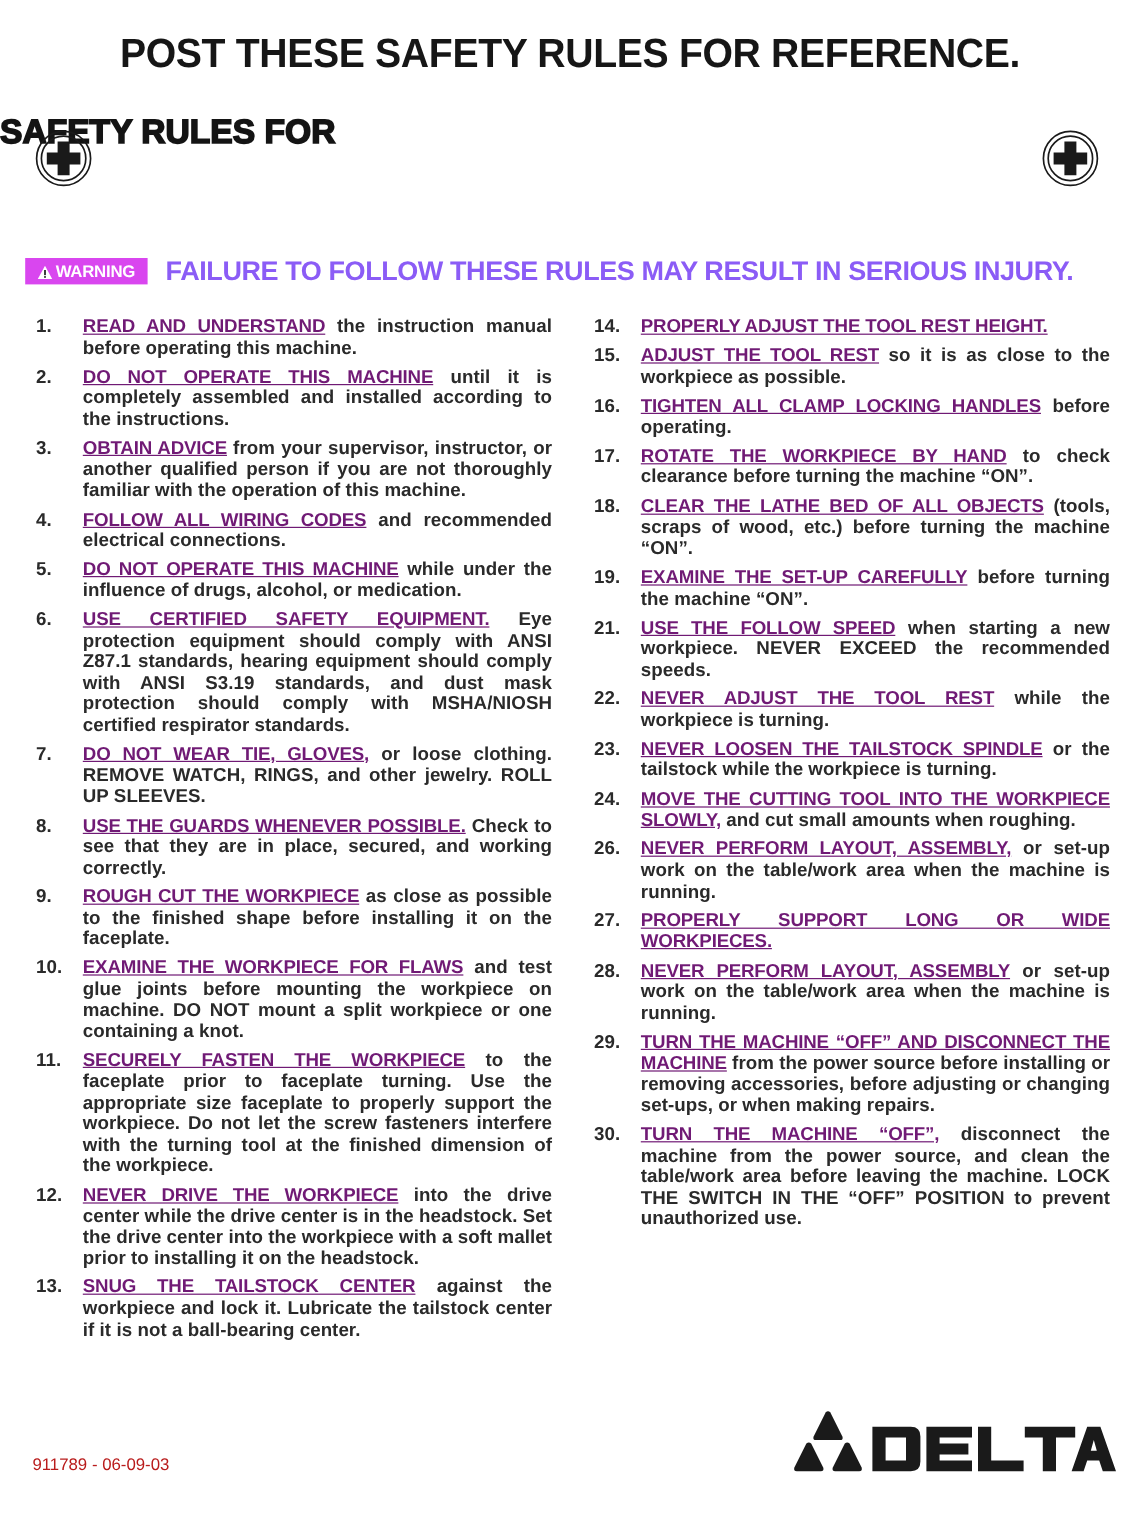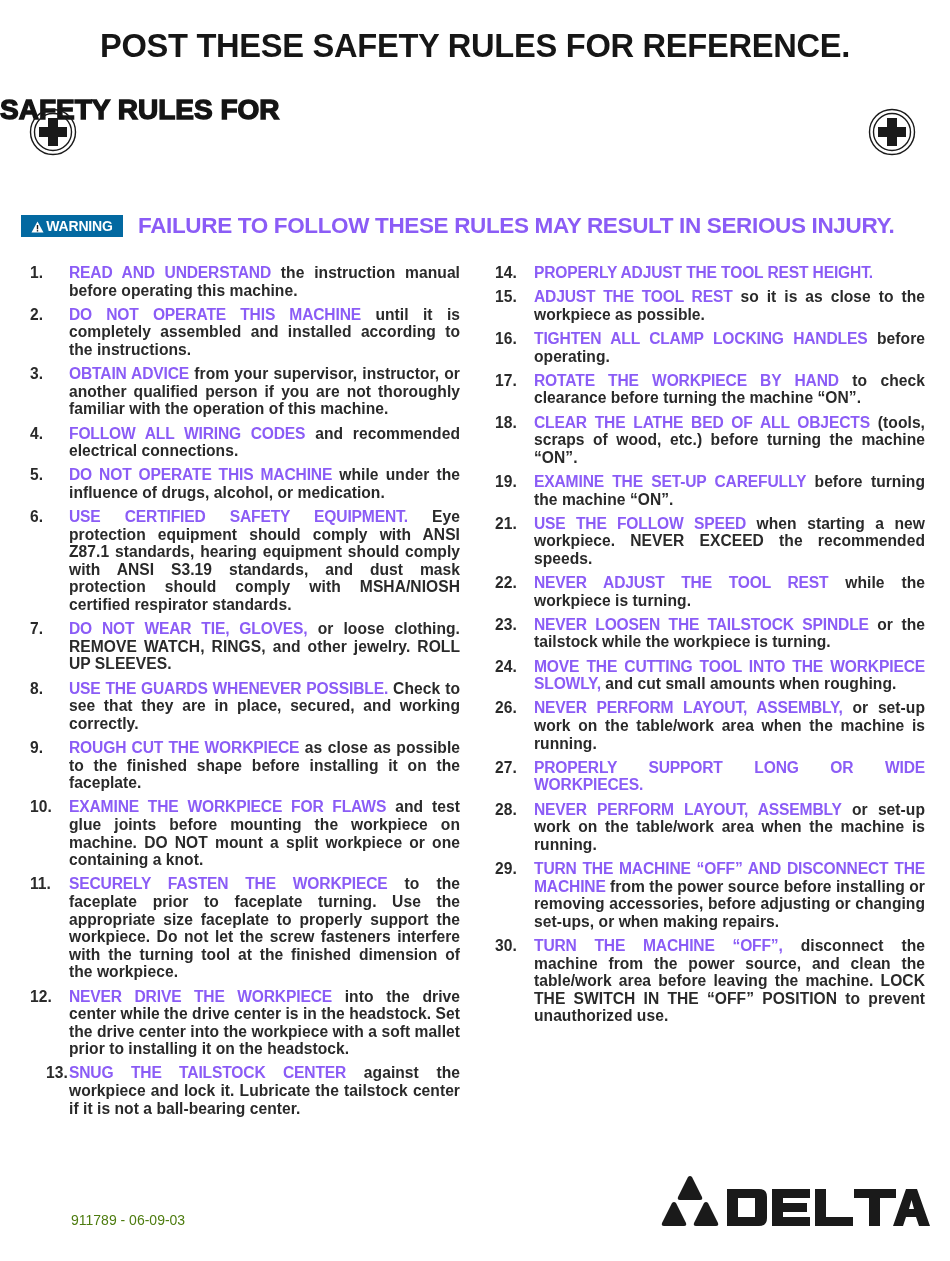--- a/index.html
+++ b/index.html
@@ -20,40 +20,40 @@
   .cross-icon {
     position: absolute; top: 108px; width: 48px; height: 48px;
   }
   .cross-left { left: 29px; }
   .cross-right { left: 868px; }
   .warning-row {
     position: absolute; left: 21px; top: 212px; width: 910px; height: 28px;
   }
   .warning-badge {
     position: absolute; left: 0; top: 3px; width: 102px; height: 22px;
-    background: #0369a1; color: #fff; font-size: 14px; font-weight: bold;
+    background: #d946ef; color: #fff; font-size: 14px; font-weight: bold;
     line-height: 22px; text-align: center; letter-spacing: -0.2px;
   }
   .warning-badge svg { vertical-align: -2px; margin-right: 2px; }
   .warning-text {
     position: absolute; left: 117px; top: 0; font-size: 22.5px; font-weight: bold;
     line-height: 28px; white-space: nowrap; color: #8b5cf6; letter-spacing: -0.35px;
   }
   .col { position: absolute; top: 264px; }
   .col-left { left: 30px; width: 430px; }
   .col-right { left: 495px; width: 430px; }
   .rule {
     position: relative; padding-left: 39px; margin-bottom: 6.6px;
     font-size: 15.6px; line-height: 17.6px; font-weight: bold; color: #2a2a2a;
     text-align: justify; letter-spacing: 0.05px;
   }
   .rule .num { position: absolute; left: 0; top: 0; width: 38px; }
-  .rule .head { font-weight: 900; color: #8b5cf6; letter-spacing: -0.15px; }
+  .rule .head { font-weight: 900; color: #701a75; letter-spacing: -0.15px; text-decoration: underline; }
   .footer-code {
-    position: absolute; left: 27px; top: 1212px; font-size: 14px; color: #4d7c0f; margin-left: 44px;
+    position: absolute; left: 27px; top: 1212px; font-size: 14px; color: #b91c1c;
   }
   .logo { position: absolute; left: 655px; top: 1175px; width: 275px; height: 52px; }
 </style>
 </head>
 <body>
 
 <div class="post-title">POST THESE SAFETY RULES FOR REFERENCE.</div>
 
 <div class="main-title">
   <div>SAFETY RULES FOR</div>
@@ -87,21 +87,21 @@
     <div class="rule"><span class="num">3.</span><span class="head">OBTAIN ADVICE</span><span class="body"> from your supervisor, instructor, or another qualified person if you are not thoroughly familiar with the operation of this machine.</span></div>
     <div class="rule"><span class="num">4.</span><span class="head">FOLLOW ALL WIRING CODES</span><span class="body"> and recommended electrical connections.</span></div>
     <div class="rule"><span class="num">5.</span><span class="head">DO NOT OPERATE THIS MACHINE</span><span class="body"> while under the influence of drugs, alcohol, or medication.</span></div>
     <div class="rule"><span class="num">6.</span><span class="head">USE CERTIFIED SAFETY EQUIPMENT.</span><span class="body"> Eye protection equipment should comply with ANSI Z87.1 standards, hearing equipment should comply with ANSI S3.19 standards, and dust mask protection should comply with MSHA/NIOSH certified respirator standards.</span></div>
     <div class="rule"><span class="num">7.</span><span class="head">DO NOT WEAR TIE, GLOVES,</span><span class="body"> or loose clothing. REMOVE WATCH, RINGS, and other jewelry. ROLL UP SLEEVES.</span></div>
     <div class="rule"><span class="num">8.</span><span class="head">USE THE GUARDS WHENEVER POSSIBLE.</span><span class="body"> Check to see that they are in place, secured, and working correctly.</span></div>
     <div class="rule"><span class="num">9.</span><span class="head">ROUGH CUT THE WORKPIECE</span><span class="body"> as close as possible to the finished shape before installing it on the faceplate.</span></div>
     <div class="rule"><span class="num">10.</span><span class="head">EXAMINE THE WORKPIECE FOR FLAWS</span><span class="body"> and test glue joints before mounting the workpiece on machine. DO NOT mount a split workpiece or one containing a knot.</span></div>
     <div class="rule"><span class="num">11.</span><span class="head">SECURELY FASTEN THE WORKPIECE</span><span class="body"> to the faceplate prior to faceplate turning. Use the appropriate size faceplate to properly support the workpiece. Do not let the screw fasteners interfere with the turning tool at the finished dimension of the workpiece.</span></div>
     <div class="rule"><span class="num">12.</span><span class="head">NEVER DRIVE THE WORKPIECE</span><span class="body"> into the drive center while the drive center is in the headstock. Set the drive center into the workpiece with a soft mallet prior to installing it on the headstock.</span></div>
-    <div class="rule" style="padding-left: 39px;"><span class="num" style="left: 0px; margin-left: 16px;">13.</span><span class="head">SNUG THE TAILSTOCK CENTER</span><span class="body"> against the workpiece and lock it. Lubricate the tailstock center if it is not a ball-bearing center.</span></div>
+    <div class="rule" style="padding-left: 39px;"><span class="num" style="left: 0px;">13.</span><span class="head">SNUG THE TAILSTOCK CENTER</span><span class="body"> against the workpiece and lock it. Lubricate the tailstock center if it is not a ball-bearing center.</span></div>
   </div>
 <div class="col col-right" id="col-right">
     <div class="rule"><span class="num">14.</span><span class="head">PROPERLY ADJUST THE TOOL REST HEIGHT.</span><span class="body"></span></div>
     <div class="rule"><span class="num">15.</span><span class="head">ADJUST THE TOOL REST</span><span class="body"> so it is as close to the workpiece as possible.</span></div>
     <div class="rule"><span class="num">16.</span><span class="head">TIGHTEN ALL CLAMP LOCKING HANDLES</span><span class="body"> before operating.</span></div>
     <div class="rule"><span class="num">17.</span><span class="head">ROTATE THE WORKPIECE BY HAND</span><span class="body"> to check clearance before turning the machine “ON”.</span></div>
     <div class="rule"><span class="num">18.</span><span class="head">CLEAR THE LATHE BED OF ALL OBJECTS</span><span class="body"> (tools, scraps of wood, etc.) before turning the machine “ON”.</span></div>
     <div class="rule"><span class="num">19.</span><span class="head">EXAMINE THE SET-UP CAREFULLY</span><span class="body"> before turning the machine “ON”.</span></div>
     <div class="rule"><span class="num">21.</span><span class="head">USE THE FOLLOW SPEED</span><span class="body"> when starting a new workpiece. NEVER EXCEED the recommended speeds.</span></div>
     <div class="rule"><span class="num">22.</span><span class="head">NEVER ADJUST THE TOOL REST</span><span class="body"> while the workpiece is turning.</span></div>

